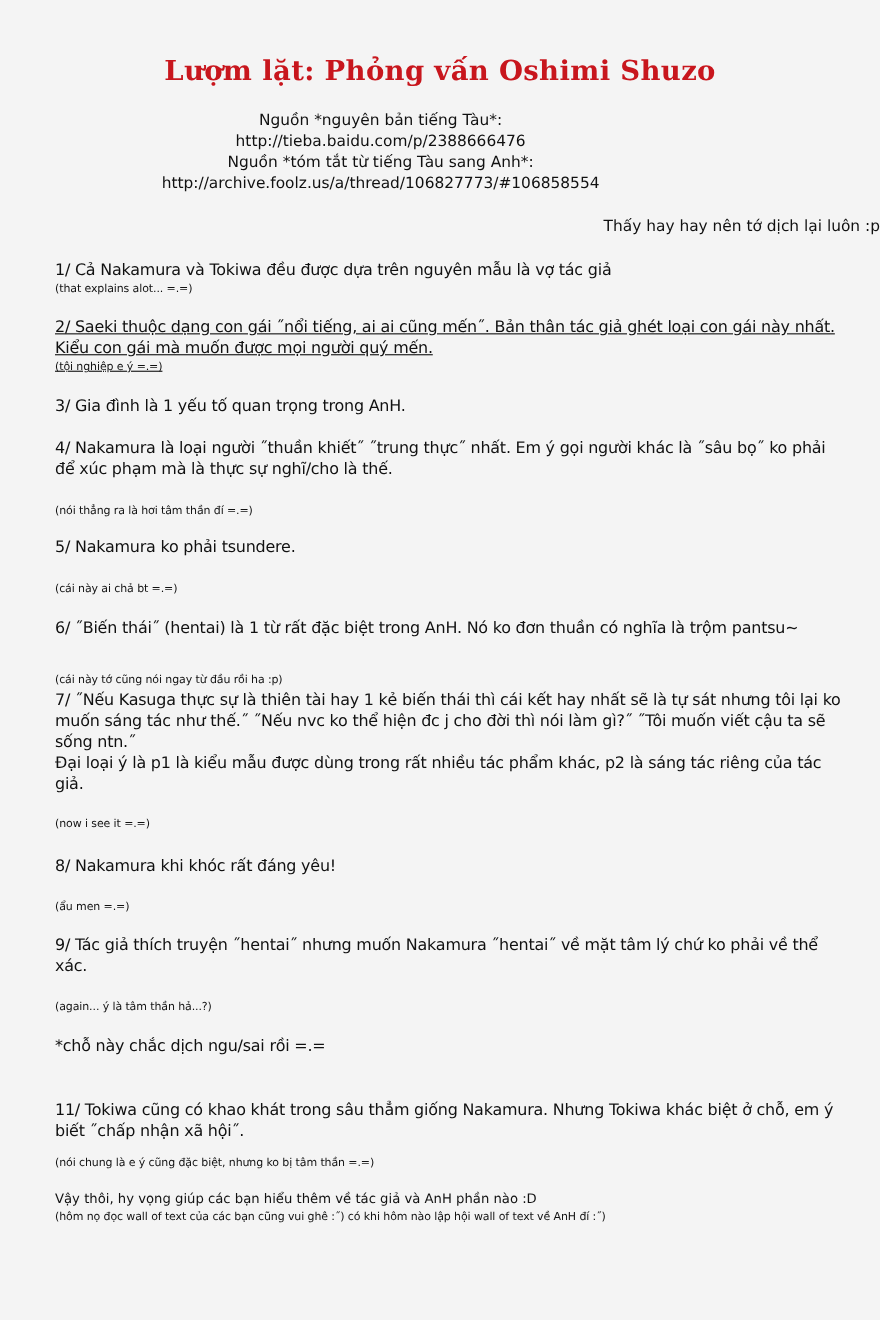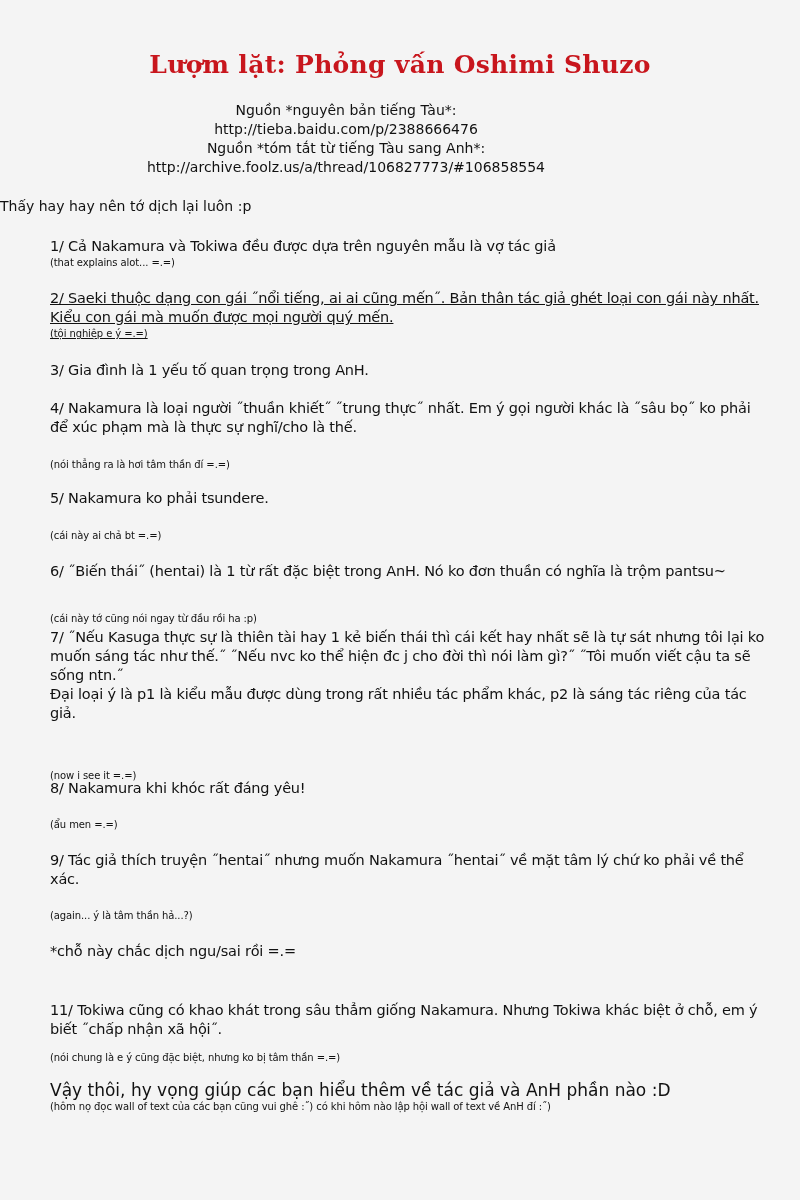--- a/index.html
+++ b/index.html
@@ -35,40 +35,40 @@
       text-align: center;
       font-size: 14px;
       line-height: 19px;
     }
     .sources div { white-space: nowrap; }
     .intro {
       position: absolute;
       top: 198px;
       left: 0;
       width: 800px;
-      text-align: left;
+      text-align: right;
       font-size: 14px;
     }
     .item {
       position: absolute;
       left: 50px;
       width: 720px;
     }
     .main {
       font-size: 14.5px;
       line-height: 19px;
       letter-spacing: -0.2px;
     }
     .note {
       font-size: 10px;
       line-height: 13px;
       letter-spacing: -0.1px;
     }
     .closing-main {
-      font-size: 17px;
+      font-size: 12px;
       line-height: 20px;
     }
   </style>
 </head>
 <body>
 
 <div class="title">Lượm lặt: Phỏng vấn Oshimi Shuzo</div>
 
 <div class="sources">
   <div>Nguồn *nguyên bản tiếng Tàu*:</div>
@@ -105,21 +105,21 @@
 
 <div class="item" style="top:562px;">
   <div class="main">6/ ˝Biến thái˝ (hentai) là 1 từ rất đặc biệt trong AnH. Nó ko đơn thuần có nghĩa là trộm pantsu~</div>
 </div>
 <div class="item note" style="top:596px;margin-top:16px;">(cái này tớ cũng nói ngay từ đầu rồi ha :p)</div>
 
 <div class="item" style="top:628px;">
   <div class="main">7/ ˝Nếu Kasuga thực sự là thiên tài hay 1 kẻ biến thái thì cái kết hay nhất sẽ là tự sát nhưng tôi lại ko muốn sáng tác như thế.˝ ˝Nếu nvc ko thể hiện đc j cho đời thì nói làm gì?˝ ˝Tôi muốn viết cậu ta sẽ sống ntn.˝</div>
   <div class="main">Đại loại ý là p1 là kiểu mẫu được dùng trong rất nhiều tác phẩm khác, p2 là sáng tác riêng của tác giả.</div>
 </div>
-<div class="item note" style="top:769px;">(now i see it =.=)</div>
+<div class="item note" style="top:743px;">(now i see it =.=)</div>
 
 <div class="item" style="top:779px;">
   <div class="main">8/ Nakamura khi khóc rất đáng yêu!</div>
 </div>
 <div class="item note" style="top:818px;">(ẩu men =.=)</div>
 
 <div class="item" style="top:851px;">
   <div class="main">9/ Tác giả thích truyện ˝hentai˝ nhưng muốn Nakamura ˝hentai˝ về mặt tâm lý chứ ko phải về thể xác.</div>
 </div>
 <div class="item note" style="top:909px;">(again... ý là tâm thần hả...?)</div>

